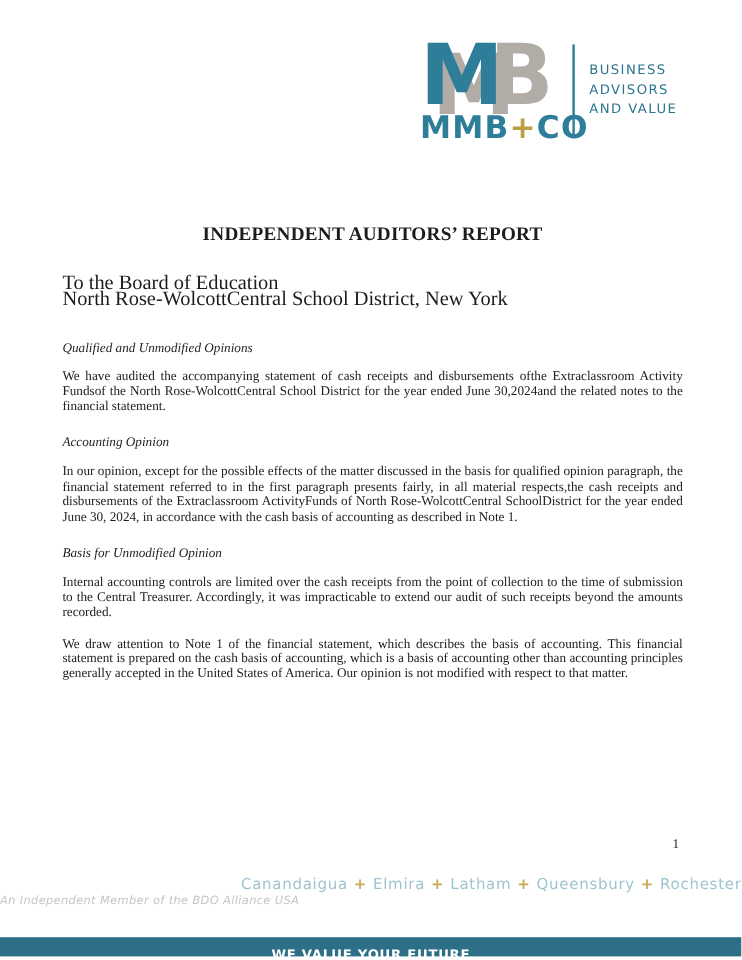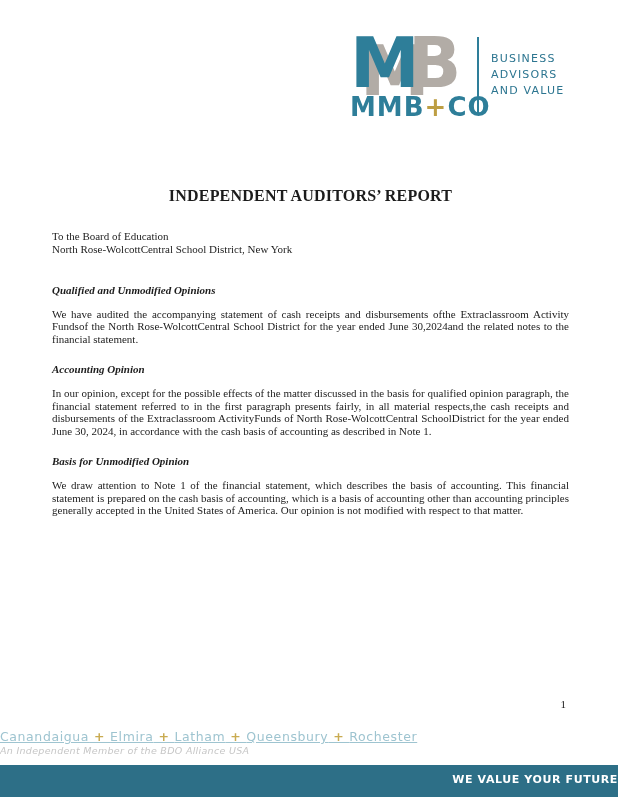--- a/index.html
+++ b/index.html
@@ -27,54 +27,54 @@
     font-family:"DejaVu Sans","Liberation Sans",sans-serif;
     font-size:11px; line-height:16px; letter-spacing:1.2px; color:#2C7590;
   }
 
   
   .letter { position:absolute; left:52px; top:187px; width:517px; }
   .title {
     text-align:center; font-weight:bold; font-size:16px;
     letter-spacing:0.2px; margin-bottom:25px;
   }
-  .address { font-size:11px; line-height:12.5px; margin-bottom:29px; }
+  .address { font-size:17px; line-height:12.5px; margin-bottom:29px; }
   .sec-heading {
-    font-size:11px; font-weight:bold; font-style:italic;
+    font-size:11px; font-weight:normal; font-style:italic;
     margin:18px 0 12px 0;
   }
   .body-par {
     font-size:11px; line-height:12.45px; text-align:justify;
     margin:0 0 14px 0;
   }
 
   
   .page-number {
     position:absolute; top:698px; right:52px;
     font-size:11px; color:#222;
   }
   .cities {
     position:absolute; top:729px; left:0; width:100%;
-    text-align:left;
+    text-align:right;
     font-family:"DejaVu Sans","Liberation Sans",sans-serif;
-    font-size:12.5px; letter-spacing:0.6px; color:#9EC4D0;text-decoration:underline;
+    font-size:12.5px; letter-spacing:0.6px; color:#9EC4D0;
   }
   .cities .city-sep { color:#C9AB51; font-weight:bold; }
   .membership {
     position:absolute; top:745px; left:0; width:100%;
     font-style:italic;
     font-family:"DejaVu Sans","Liberation Sans",sans-serif;
     font-size:9.5px; letter-spacing:0.3px; color:#C6C6C6;
   }
   .banner {
-    position:absolute; left:0; bottom:3px; width:100%; height:32px;
+    position:absolute; left:0; bottom:3px; width:100%; height:16px;
     background:#2D6F87; color:#ffffff;
     font-family:"DejaVu Sans","Liberation Sans",sans-serif;
     font-weight:bold; font-size:11px; letter-spacing:0.6px;
-    line-height:29px; text-align:right; 
+    line-height:29px; text-align:center; 
   }
 </style>
 </head>
 <body>
 
 <div class="page">
 
   <div class="letterhead">
     <svg class="monogram" width="122" height="62" viewBox="0 0 122 62" aria-hidden="true">
       <text x="10" y="60" font-family="DejaVu Sans, Liberation Sans, sans-serif" font-weight="bold" font-size="70" fill="#B2ACA6">M</text>
@@ -103,20 +103,21 @@
       <p class="body-par">We have audited the accompanying statement of cash receipts and disbursements ofthe Extraclassroom Activity Fundsof the North Rose-WolcottCentral School District for the year ended June 30,2024and the related notes to the financial statement.</p>
     </div>
 
     <div>
       <div class="sec-heading">Accounting Opinion</div>
       <p class="body-par">In our opinion, except for the possible effects of the matter discussed in the basis for qualified opinion paragraph, the financial statement referred to in the first paragraph presents fairly, in all material respects,the cash receipts and disbursements of the Extraclassroom ActivityFunds of North Rose-WolcottCentral SchoolDistrict for the year ended June 30, 2024, in accordance with the cash basis of accounting as described in Note 1.</p>
     </div>
 
     <div>
       <div class="sec-heading">Basis for Unmodified Opinion</div>
+      <p class="body-par">Internal accounting controls are limited over the cash receipts from the point of collection to the time of submission to the Central Treasurer. Accordingly, it was impracticable to extend our audit of such receipts beyond the amounts recorded.</p>
     </div>
 
     <div>
       <p class="body-par">We draw attention to Note 1 of the financial statement, which describes the basis of accounting. This financial statement is prepared on the cash basis of accounting, which is a basis of accounting other than accounting principles generally accepted in the United States of America. Our opinion is not modified with respect to that matter.</p>
     </div>
   </div>
 
   <div class="page-number">1</div>
 
   <div class="cities"><span>Canandaigua</span><span class="city-sep">  +  </span><span>Elmira</span><span class="city-sep">  +  </span><span>Latham</span><span class="city-sep">  +  </span><span>Queensbury</span><span class="city-sep">  +  </span><span>Rochester</span></div>

